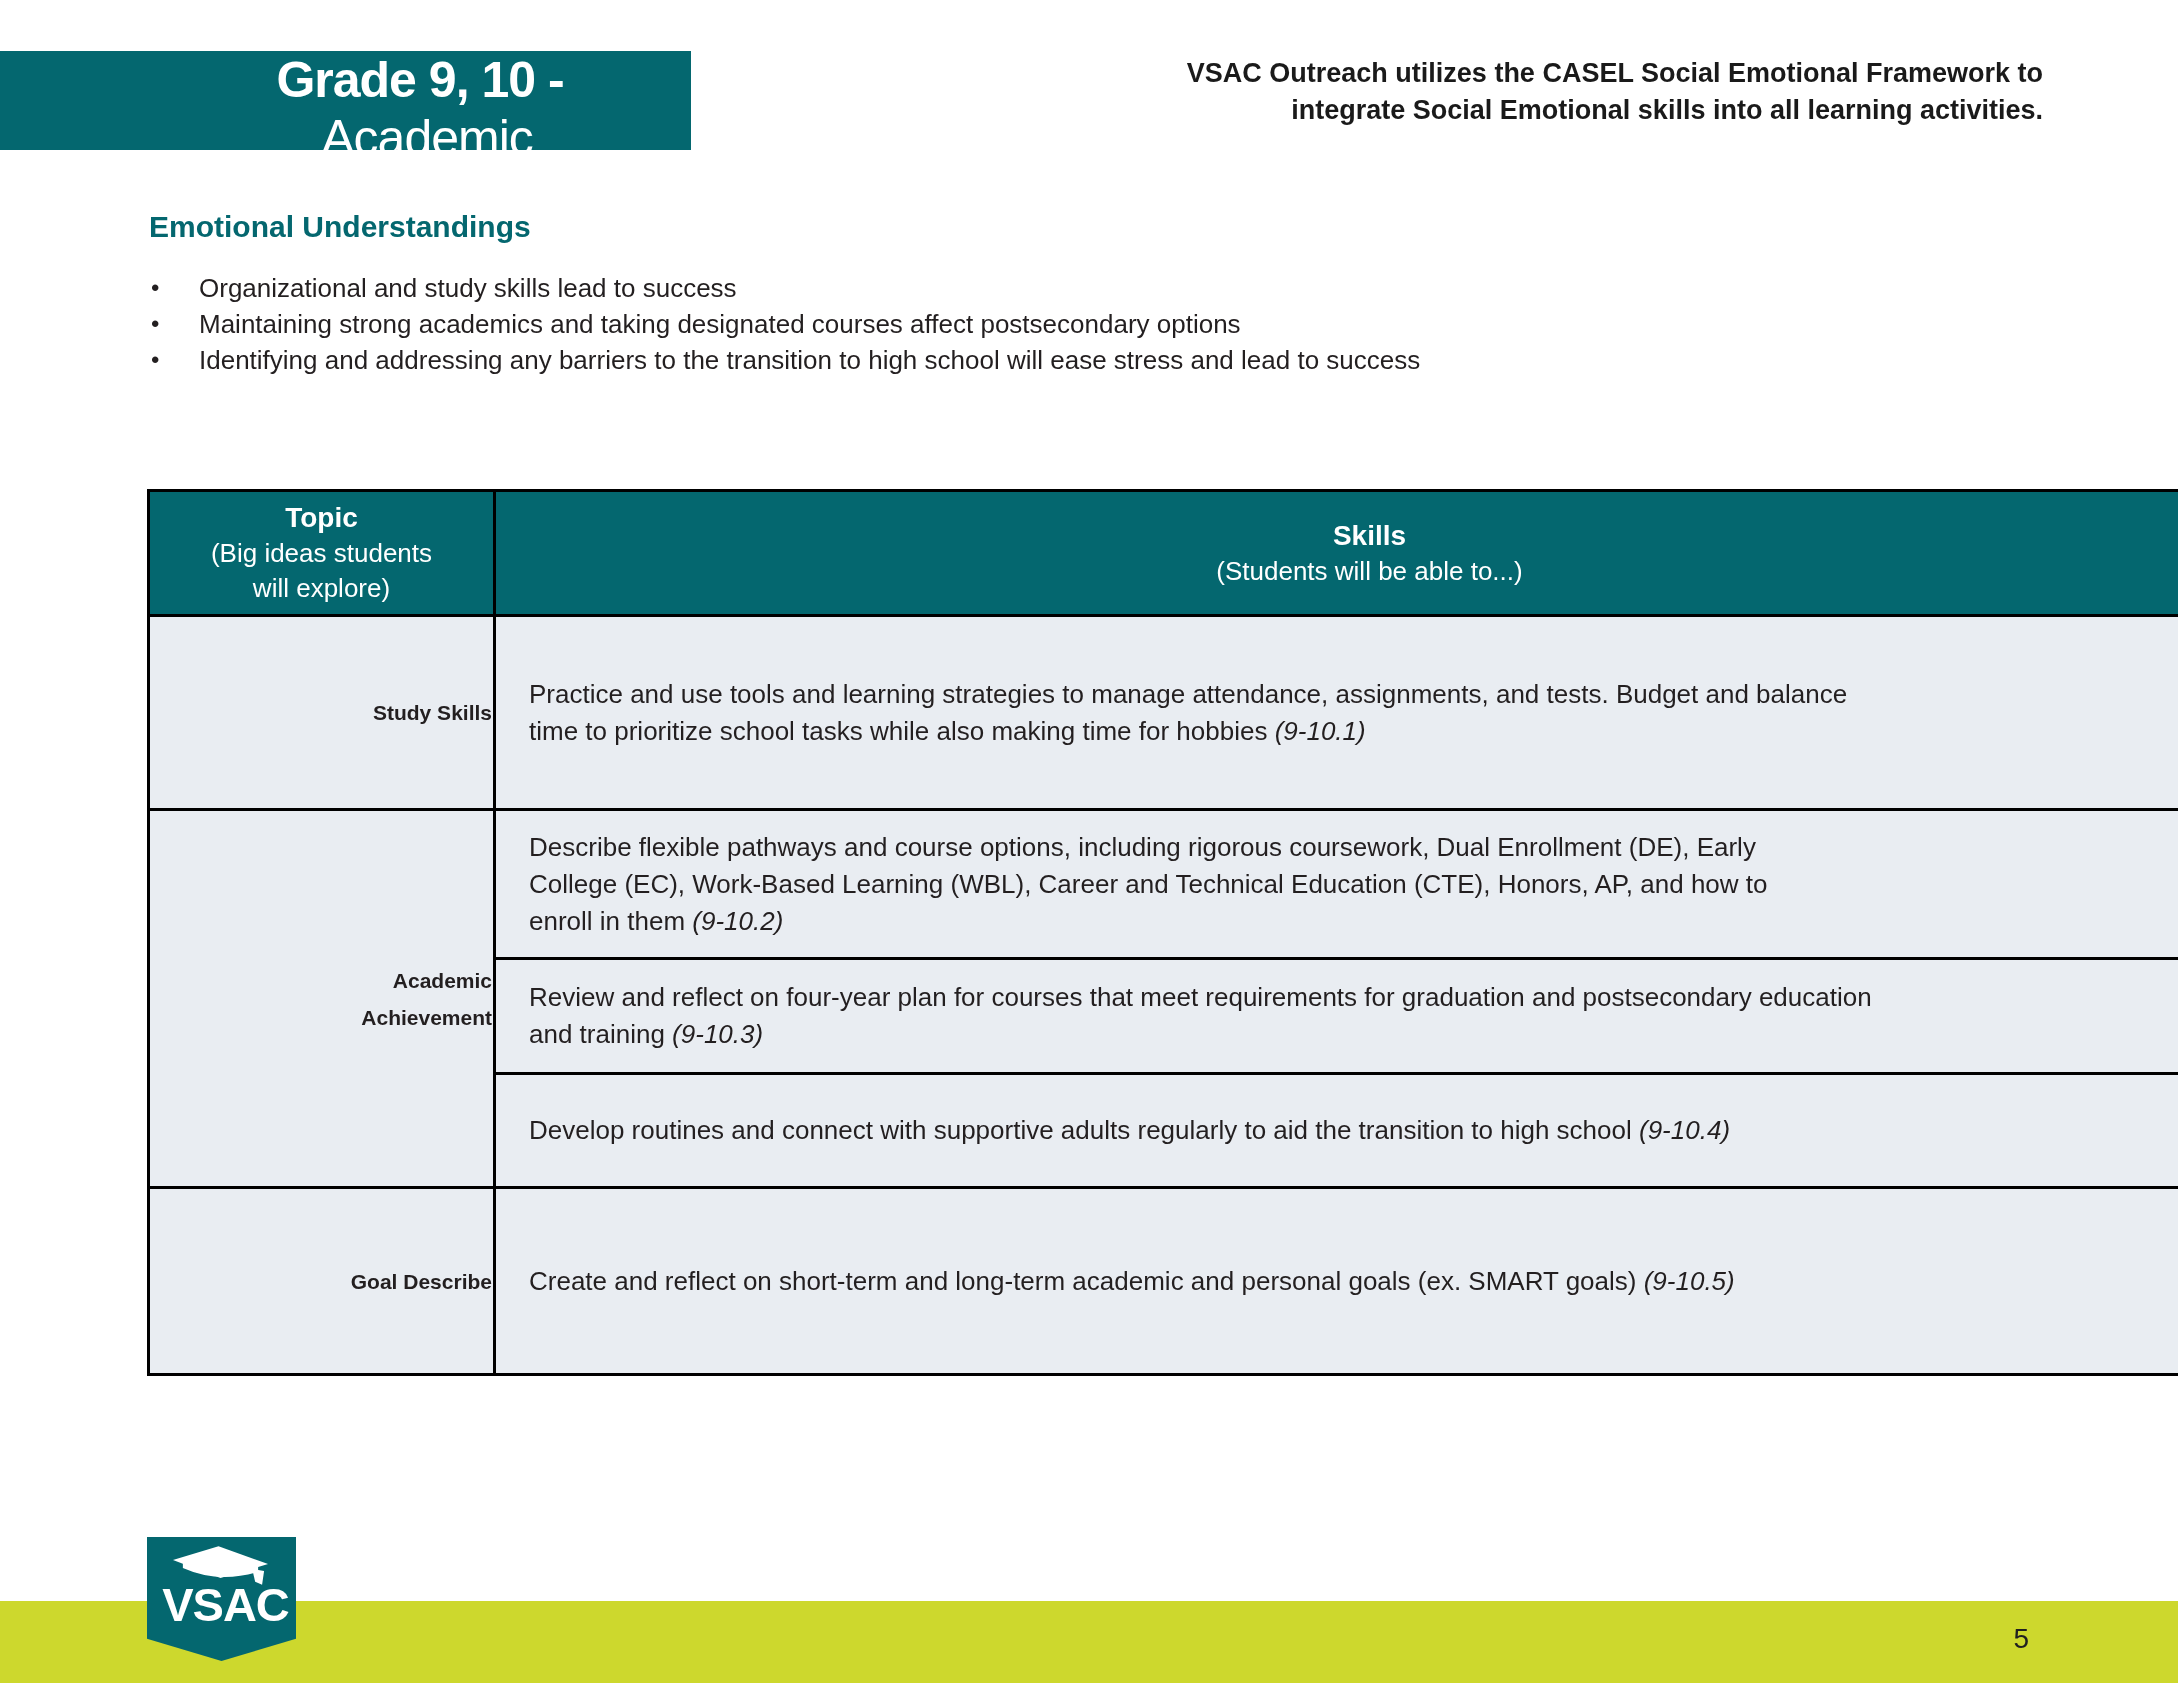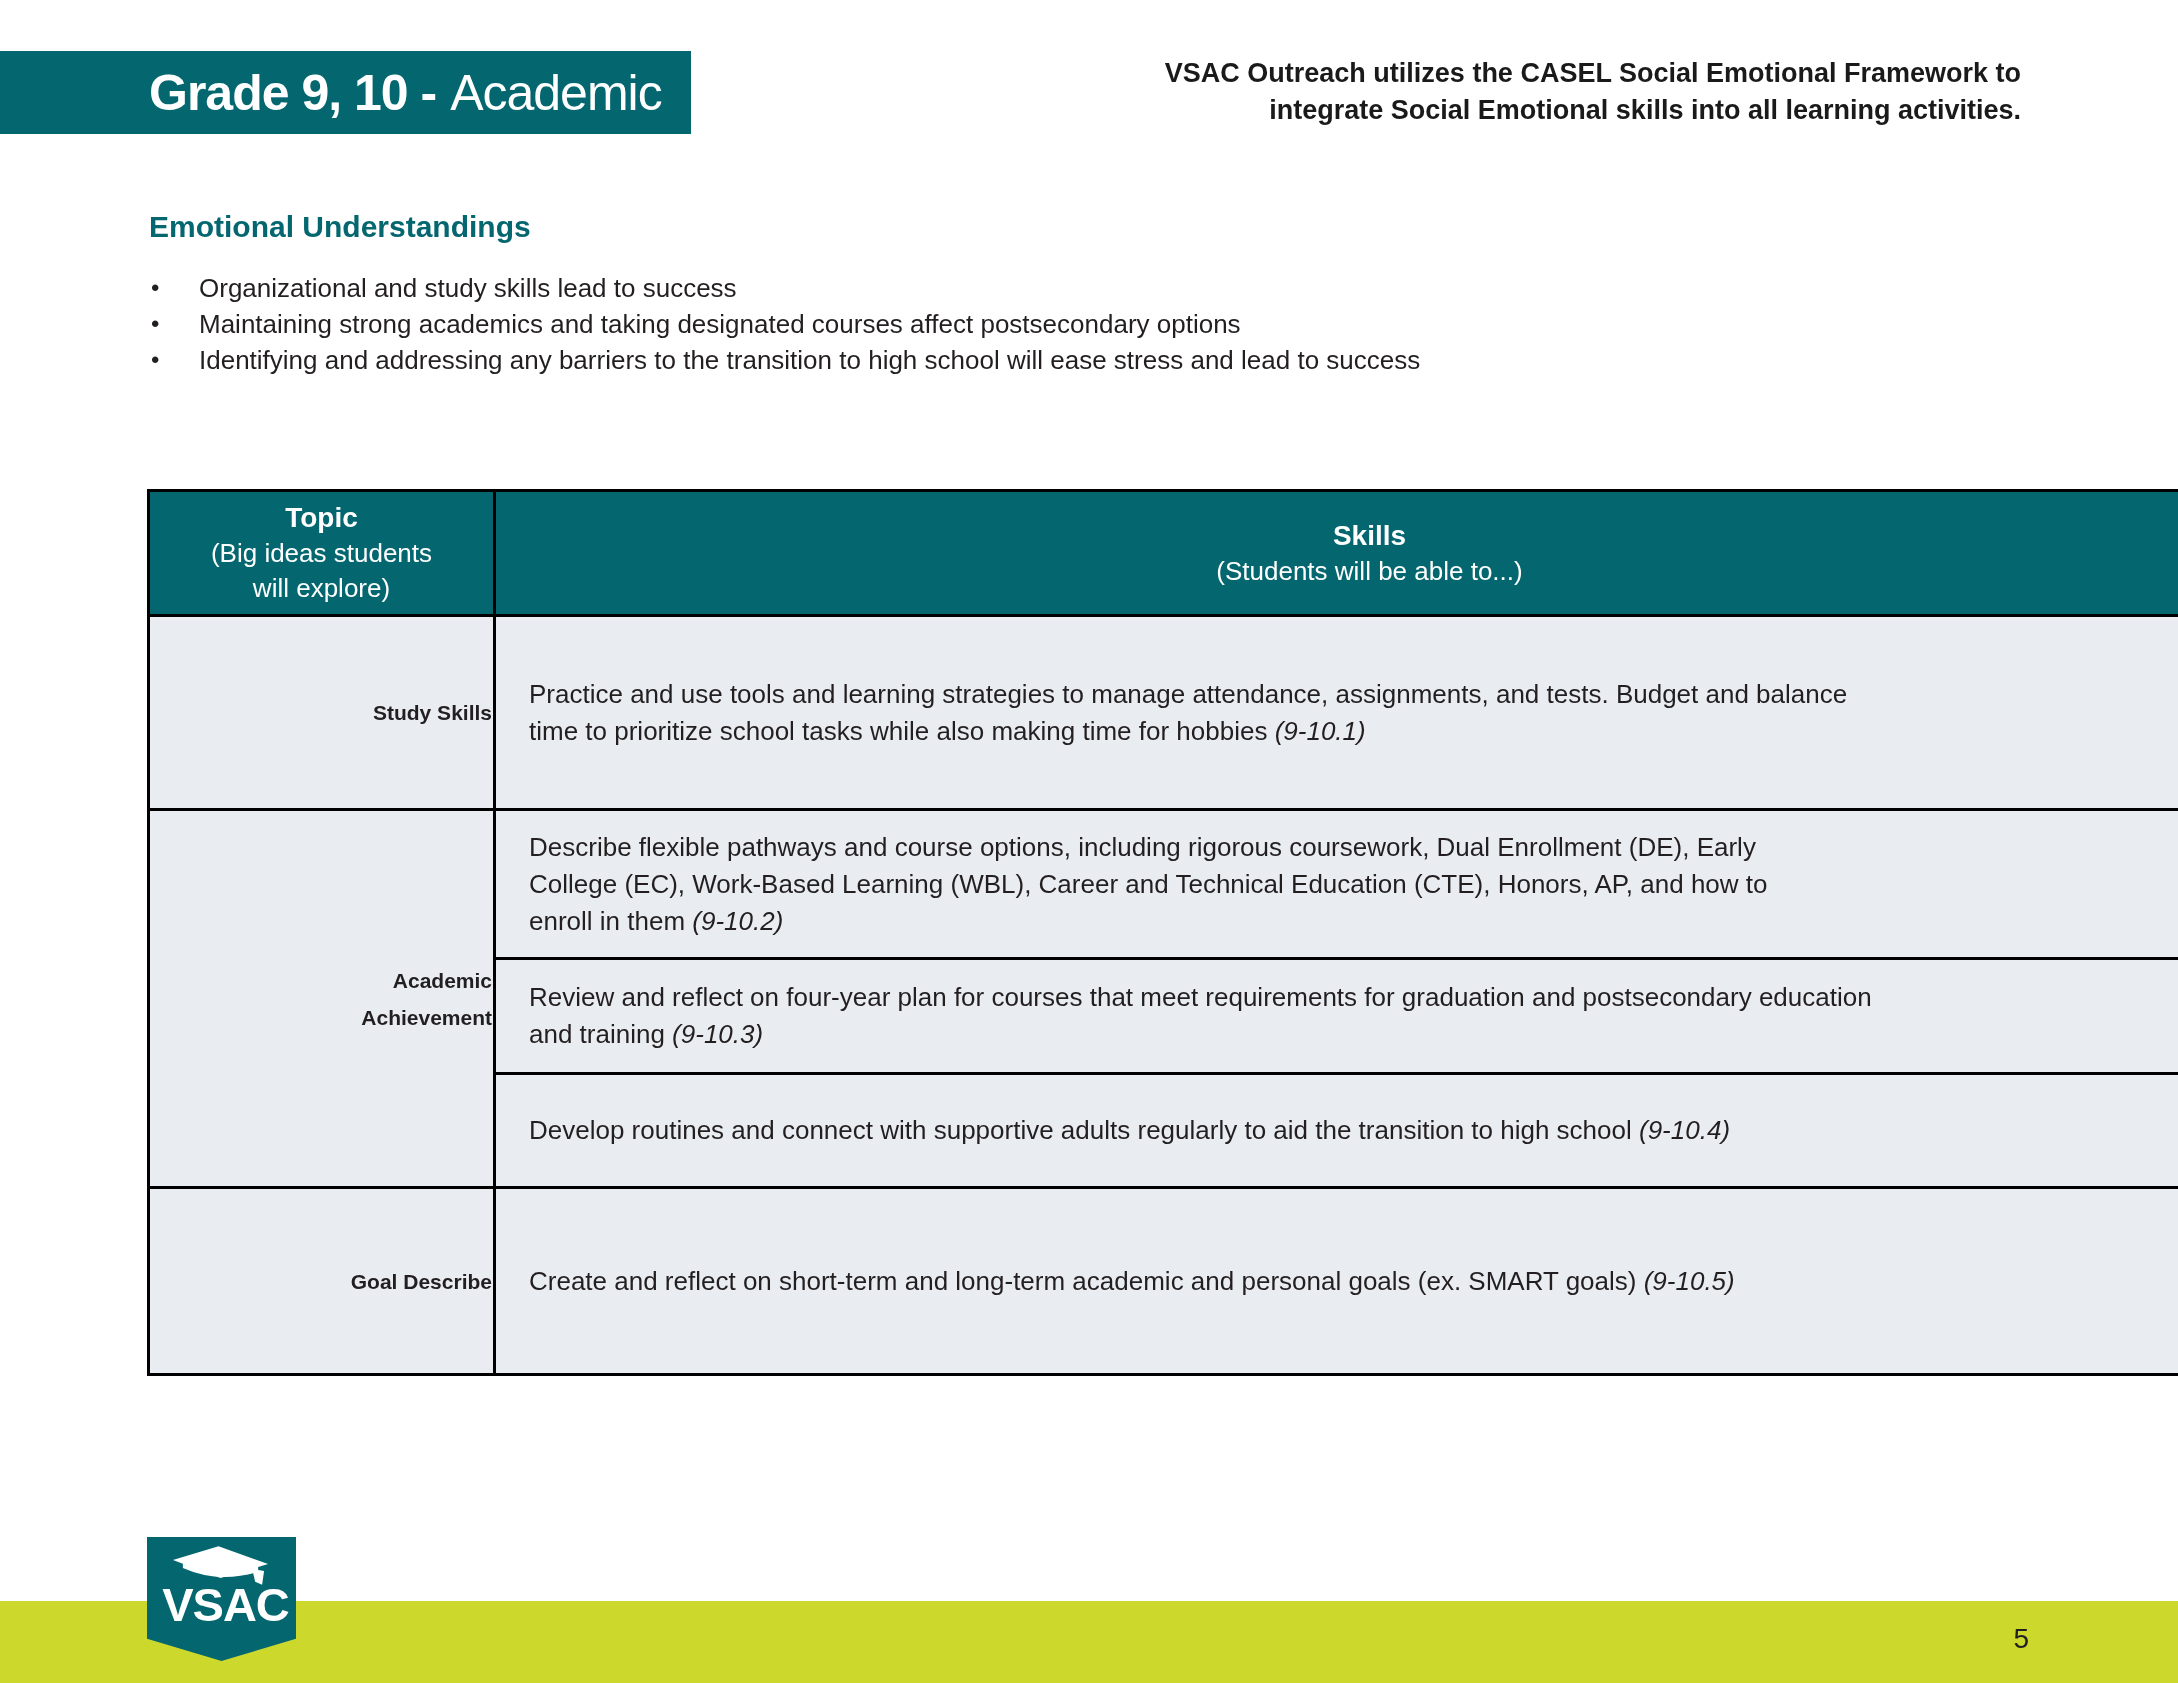--- a/index.html
+++ b/index.html
@@ -16,37 +16,38 @@
     position: relative;
     background: #ffffff;
     font-family: "Liberation Sans", sans-serif;
     color: var(--text, #231f20);
     overflow: hidden;
   }
 
   
   .banner {
     position: absolute; left: 0; top: 51px;
-    width: 691px; height: 83px;
+    width: 691px; height: 99px;
     background: var(--teal, #04676f);
     display: flex; align-items: center;
     padding-left: 149px;
+    flex-direction: column;
   }
   .banner .b-bold {
     font-size: 50px; font-weight: 800; color: #fff; letter-spacing: -1px;
     white-space: nowrap;
   }
   .banner .b-light {
     font-size: 50px; font-weight: 400; color: #fff; letter-spacing: -1px;
     margin-left: 14px; white-space: nowrap;
   }
 
   
   .header-note {
-    position: absolute; top: 55px; right: 157px;
+    position: absolute; top: 55px; right: 135px;
     text-align: right;
     font-size: 27px; font-weight: 700; line-height: 37px;
     color: #1a1a1a;
     white-space: pre-line;
   }
 
   
   .enduring { position: absolute; left: 149px; top: 210px; width: 1733px; }
   .enduring .eu-heading {
     font-size: 30px; font-weight: 700; color: var(--teal, #04676f);

